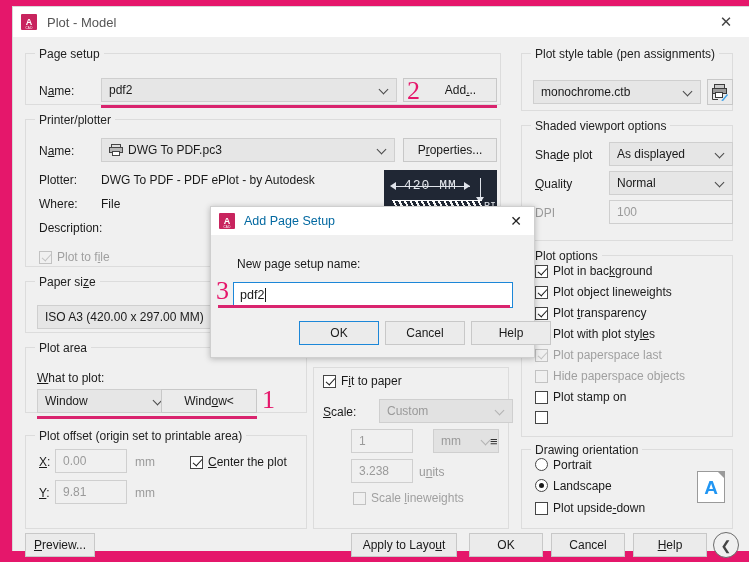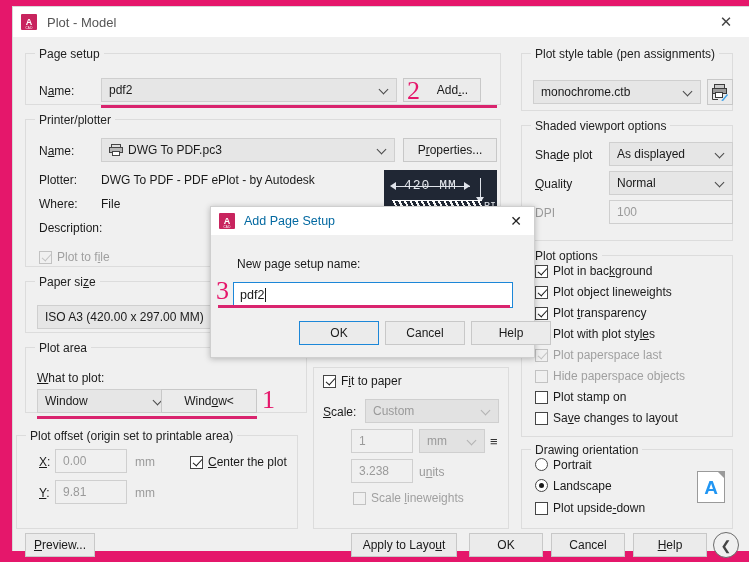--- a/index.html
+++ b/index.html
@@ -72,21 +72,21 @@
   .combo .caret {
     position: absolute; right: 7px; top: 50%; transform: translateY(-55%);
     width: 9px; height: 9px;
   }
   .combo .caret::before {
     content:""; position:absolute; left:0; top:1px;
     width: 6px; height: 6px;
     border-left: 1.3px solid #4a4a4a; border-bottom: 1.3px solid #4a4a4a;
     transform: rotate(-45deg);
   }
-  .combo.disabled { color:#9a9a9a; background:#e2e2e2; }
+  .combo.disabled { color:#9a9a9a; background:#e2e2e2;margin-left:14px; }
   .combo.disabled .caret::before { border-color:#b2b2b2; }
 
   .textbox {
     position: absolute; height: 24px;
     background: #f0f0f0; border: 1px solid #cfcfcf;
     display: flex; align-items: center; padding-left: 7px;
     font-size: 12px; color: #9a9a9a;
   }
 
   .btn {
@@ -232,21 +232,21 @@
     <div class="body-area">
 
       <div class="group" style="left:12px;top:16px;width:476px;height:52px;">
         <div class="legend">Page setup</div>
       </div>
       <div class="lbl" style="left:26px;top:47px;">N<span class="u">a</span>me:</div>
       <div class="combo" style="left:88px;top:41px;width:296px;">
         <span>pdf2</span>
         <span class="caret"></span>
       </div>
-      <div class="btn" style="left:390px;top:41px;width:78px;padding-left:21px;">
+      <div class="btn" style="left:390px;top:41px;width:94px;padding-left:21px;">
         <span>Add<span class="u">.</span>..</span>
       </div>
       <div class="ann-num" style="left:394px;top:41px;">2</div>
       <div class="ann-line" style="left:88px;top:68px;width:396px;"></div>
 
       <div class="group" style="left:12px;top:82px;width:476px;height:148px;">
         <div class="legend">Printer/plotter</div>
       </div>
       <div class="lbl" style="left:26px;top:107px;">N<span class="u">a</span>me:</div>
       <div class="combo" style="left:88px;top:101px;width:294px;">
@@ -299,21 +299,21 @@
       <div class="combo" style="left:24px;top:352px;width:134px;">
         <span>Window</span>
         <span class="caret"></span>
       </div>
       <div class="btn" style="left:148px;top:352px;width:96px;">
         <span>Wind<span class="u">o</span>w&lt;</span>
       </div>
       <div class="ann-num" style="left:249px;top:350px;">1</div>
       <div class="ann-line" style="left:24px;top:379px;width:220px;"></div>
 
-      <div class="group" style="left:3px;top:398px;width:282px;height:94px;padding-left:44px;">
+      <div class="group" style="left:12px;top:398px;width:282px;height:94px;padding-left:44px;">
         <div class="legend">Plot offset (origin set to printable area)</div>
       </div>
       <div class="lbl" style="left:26px;top:418px;"><span class="u">X</span>:</div>
       <div class="textbox" style="left:42px;top:412px;width:72px;">
         <span>0.00</span>
       </div>
       <div class="lbl dim" style="left:122px;top:418px;">mm</div>
       <div class="chk checked" style="left:177px;top:418px;">
         <span class="box"></span>
         <span><span class="u">C</span>enter the plot</span>
@@ -413,21 +413,20 @@
       <div class="chk dim" style="left:522px;top:332px;align-items:flex-end;">
         <span class="box"></span>
         <span>Hide paperspace objects</span>
       </div>
       <div class="chk" style="left:522px;top:353px;">
         <span class="box"></span>
         <span>Plot stamp on</span>
       </div>
       <div class="chk" style="left:522px;top:374px;">
         <span class="box"></span>
-        <span>Sa<span class="u">v</span>e changes to layout</span>
       </div>
 
       <div class="group" style="left:508px;top:412px;width:212px;height:80px;">
         <div class="legend">Drawing orientation</div>
       </div>
       <div class="rad" style="left:522px;top:421px;">
         <span class="circ"></span>
         <span>Portrait</span>
       </div>
       <div class="rad sel" style="left:522px;top:442px;">

